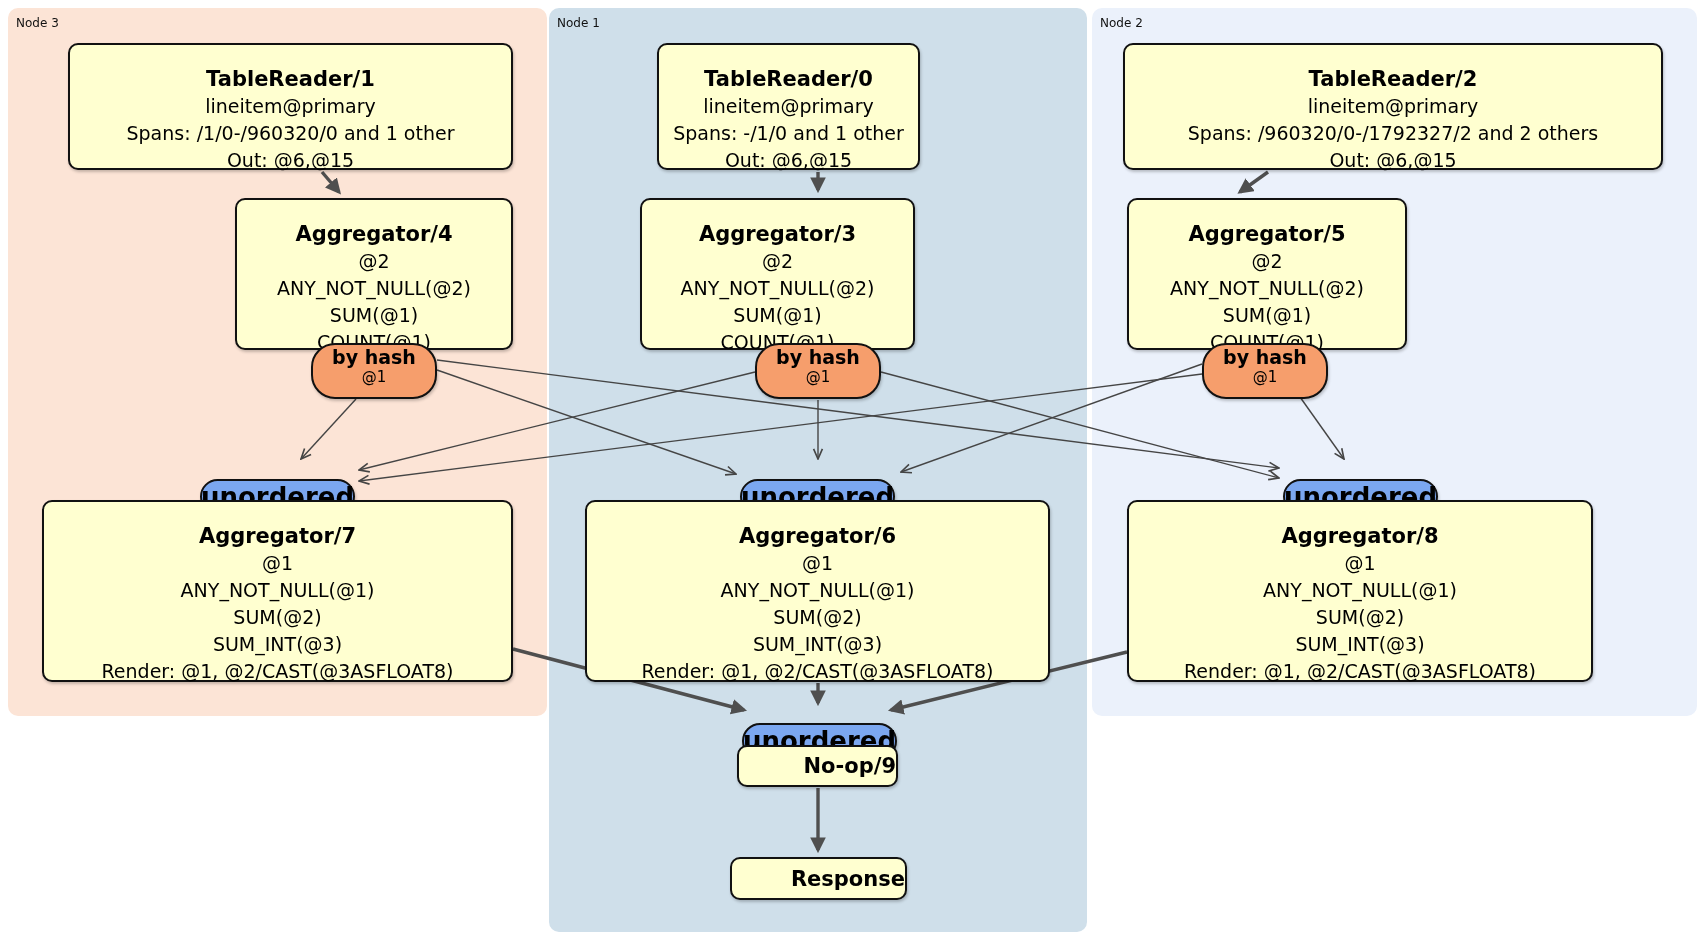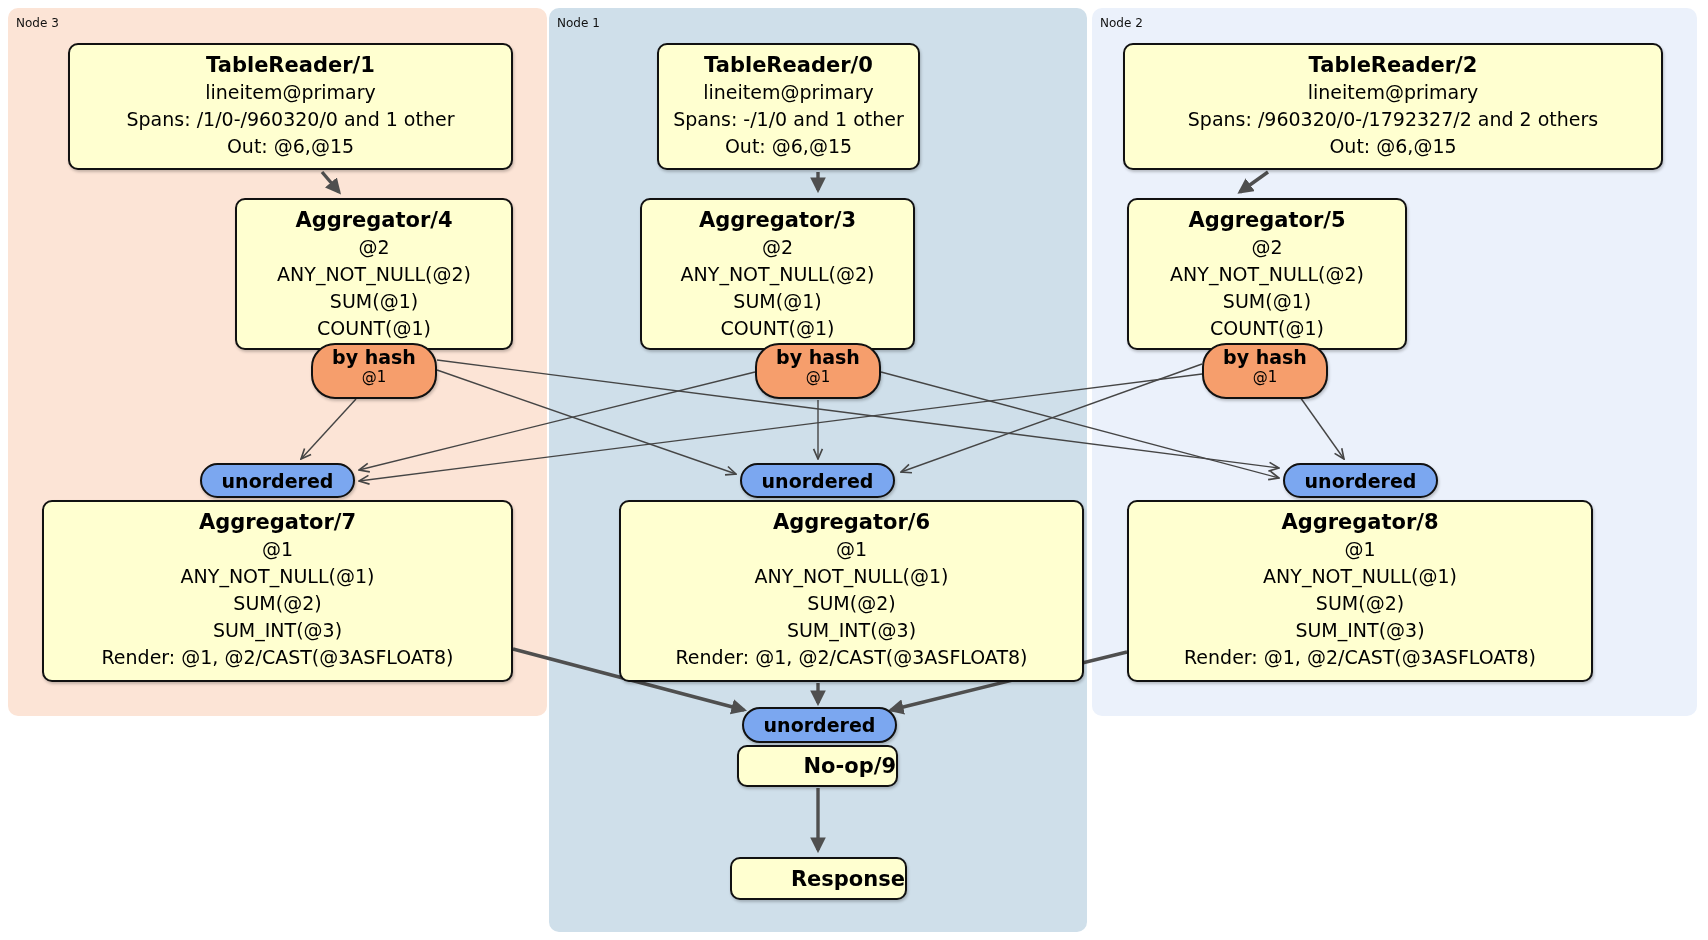--- a/index.html
+++ b/index.html
@@ -11,37 +11,37 @@
   .panel{position:absolute;border-radius:10px;}
   .panel-label{position:absolute;font-size:12px;line-height:22px;color:#111;}
 
   
   svg.edges{position:absolute;left:0;top:0;width:1708px;height:940px;}
   .thin  {stroke:#454545;stroke-width:1.4;fill:none;}
   .thick {stroke:#4f4f4f;stroke-width:3.4;fill:none;}
 
   
   .bbox{position:absolute;background:#ffffd0;border:2px solid #111;border-radius:10px;
-        box-sizing:border-box;text-align:center;padding-top:6px;
+        box-sizing:border-box;text-align:center;padding-top:20px;
         box-shadow:1px 2px 3px rgba(0,0,0,0.22);}
   .btitle{font-size:21px;font-weight:bold;line-height:28px;white-space:nowrap;}
   .bline{font-size:19px;line-height:27px;white-space:nowrap;}
   .mini{padding:0;display:flex;align-items:center;justify-content:flex-end;}
   .mini .btitle{line-height:normal;}
 
   
   .byhash{position:absolute;background:#f69e6c;border:2px solid #111;border-radius:24px;
           box-sizing:border-box;text-align:center;padding-top:1px;
           box-shadow:1px 2px 3px rgba(0,0,0,0.22);}
   .bh-label{font-size:19px;font-weight:bold;line-height:23px;}
   .bh-sub{font-size:15px;line-height:17px;}
   .unord{position:absolute;background:#7ba7f0;border:2px solid #111;border-radius:18px;
-         box-sizing:border-box;text-align:center;font-size:19px;font-weight:bold;
+         box-sizing:border-box;text-align:center;font-size:26px;font-weight:bold;
          display:flex;align-items:center;justify-content:center;
-         box-shadow:1px 2px 3px rgba(0,0,0,0.22);}
+         box-shadow:1px 2px 3px rgba(0,0,0,0.22);margin-top:16px;}
 </style>
 </head>
 <body>
 
 <div class="stage">
 
   <div class="panel" style="left:8px;top:8px;width:539px;height:708px;background:#fce4d6"></div>
   <div class="panel" style="left:549px;top:8px;width:538px;height:924px;background:#cfdfea"></div>
   <div class="panel" style="left:1092px;top:8px;width:605px;height:708px;background:#ebf1fb"></div>
 
@@ -126,21 +126,21 @@
         <div class="bline">ANY_NOT_NULL(@2)</div>
         <div class="bline">SUM(@1)</div>
         <div class="bline">COUNT(@1)</div>
       </div>
   </div>
   <div class="byhash" style="left:755px;top:343px;width:126px;height:56px">
     <div class="bh-label">by hash</div>
     <div class="bh-sub">@1</div>
   </div>
   <div class="unord" style="left:740px;top:463px;width:155px;height:35px">unordered</div>
-  <div class="bbox" style="left:619px;top:500px;width:465px;height:182px">
+  <div class="bbox" style="left:585px;top:500px;width:465px;height:182px">
     <div class="btitle">Aggregator/6</div>
     <div>
         <div class="bline">@1</div>
         <div class="bline">ANY_NOT_NULL(@1)</div>
         <div class="bline">SUM(@2)</div>
         <div class="bline">SUM_INT(@3)</div>
         <div class="bline">Render: @1, @2/CAST(@3ASFLOAT8)</div>
       </div>
   </div>
   <div class="unord" style="left:742px;top:707px;width:155px;height:36px">unordered</div>

